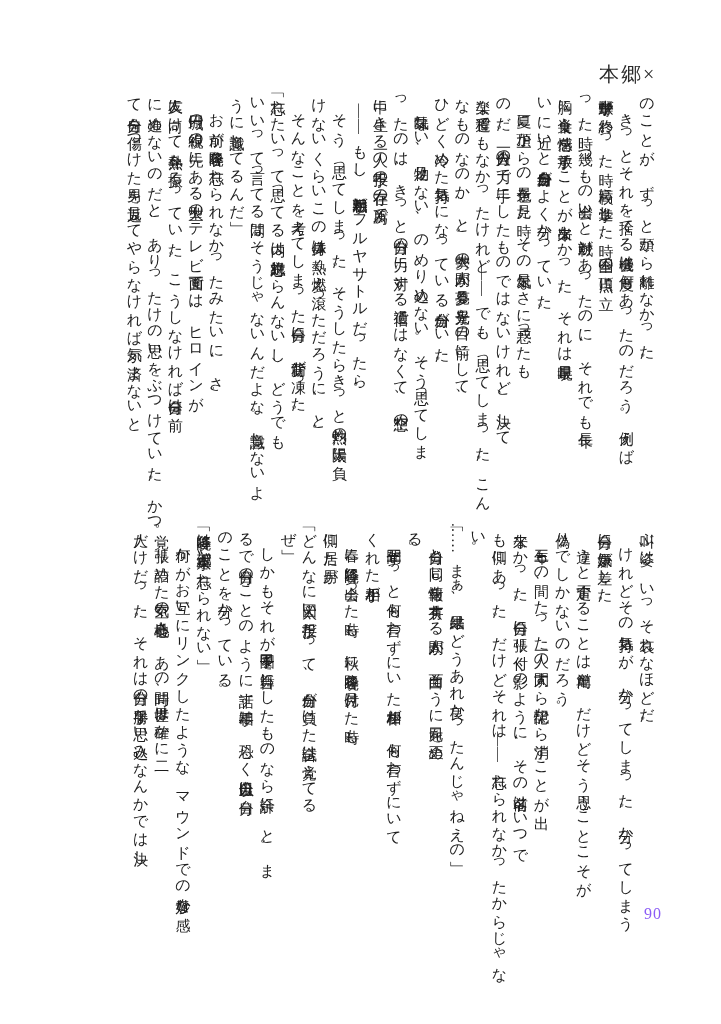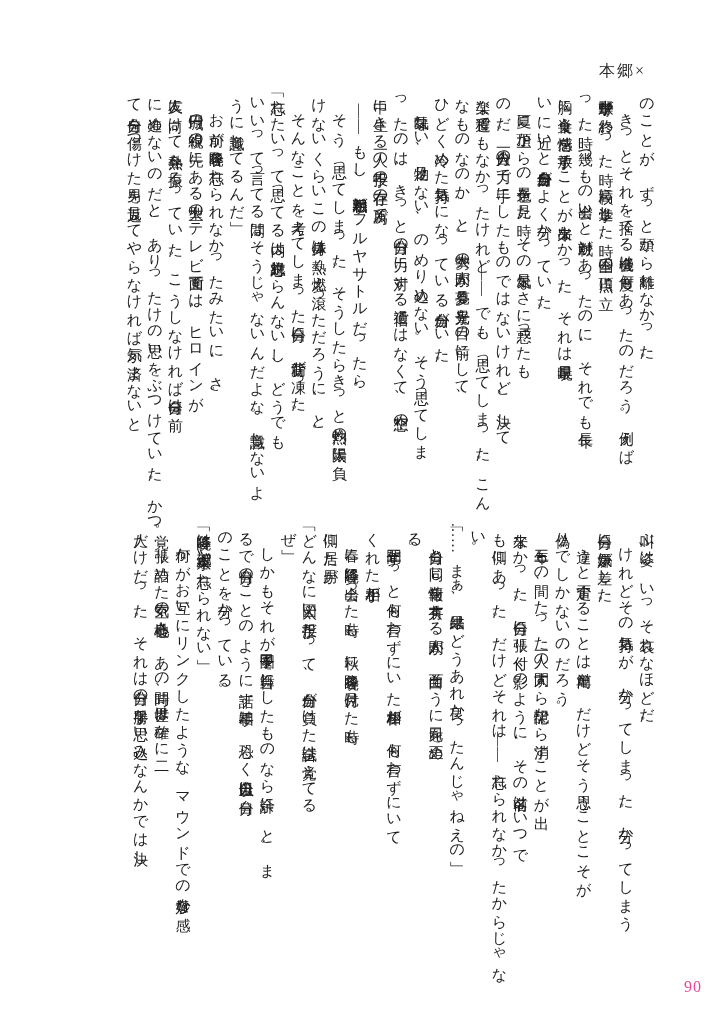--- a/index.html
+++ b/index.html
@@ -4,40 +4,40 @@
 <style>
   html,body{margin:0;padding:0;}
   body{
     width:721px;height:1024px;position:relative;overflow:hidden;
     background:#ffffff;
     font-family:"Liberation Serif","DejaVu Serif",serif;
     color:#1d1d1d;
   }
   .running-header{
     position:absolute;top:61px;left:599px;
-    font-size:16px;letter-spacing:2px;color:#2a2a2a;
+    font-size:20px;letter-spacing:2px;color:#2a2a2a;
     white-space:nowrap;
   }
   .vblock{
     position:absolute;right:64px;
     writing-mode:vertical-rl;
     text-orientation:mixed;
     height:420px;
     font-size:15px;
     letter-spacing:0.45px;
     white-space:nowrap;
   }
   .vblock.top{top:88px;}
   .vblock.bottom{top:522px;}
   .vblock.top .tline{line-height:20.5px;}
   .vblock.bottom .tline{line-height:21.1px;}
   .tline{margin:0;padding:0;}
   .page-number{
-    position:absolute;top:978px;left:644px;
-    font-size:16px;letter-spacing:1px;color:#ec4899;margin-left:40px;
+    position:absolute;top:905px;left:644px;
+    font-size:16px;letter-spacing:1px;color:#8b5cf6;
   }
 </style>
 </head>
 <body>
 
 <div class="running-header">本郷×</div>
 
 <div class="vblock top">
     <div class="tline">のことが、ずっと頭から離れなかった。</div>
     <div class="tline">　きっとそれを捨てる機会は何度もあったのだろう。例えば</div>

